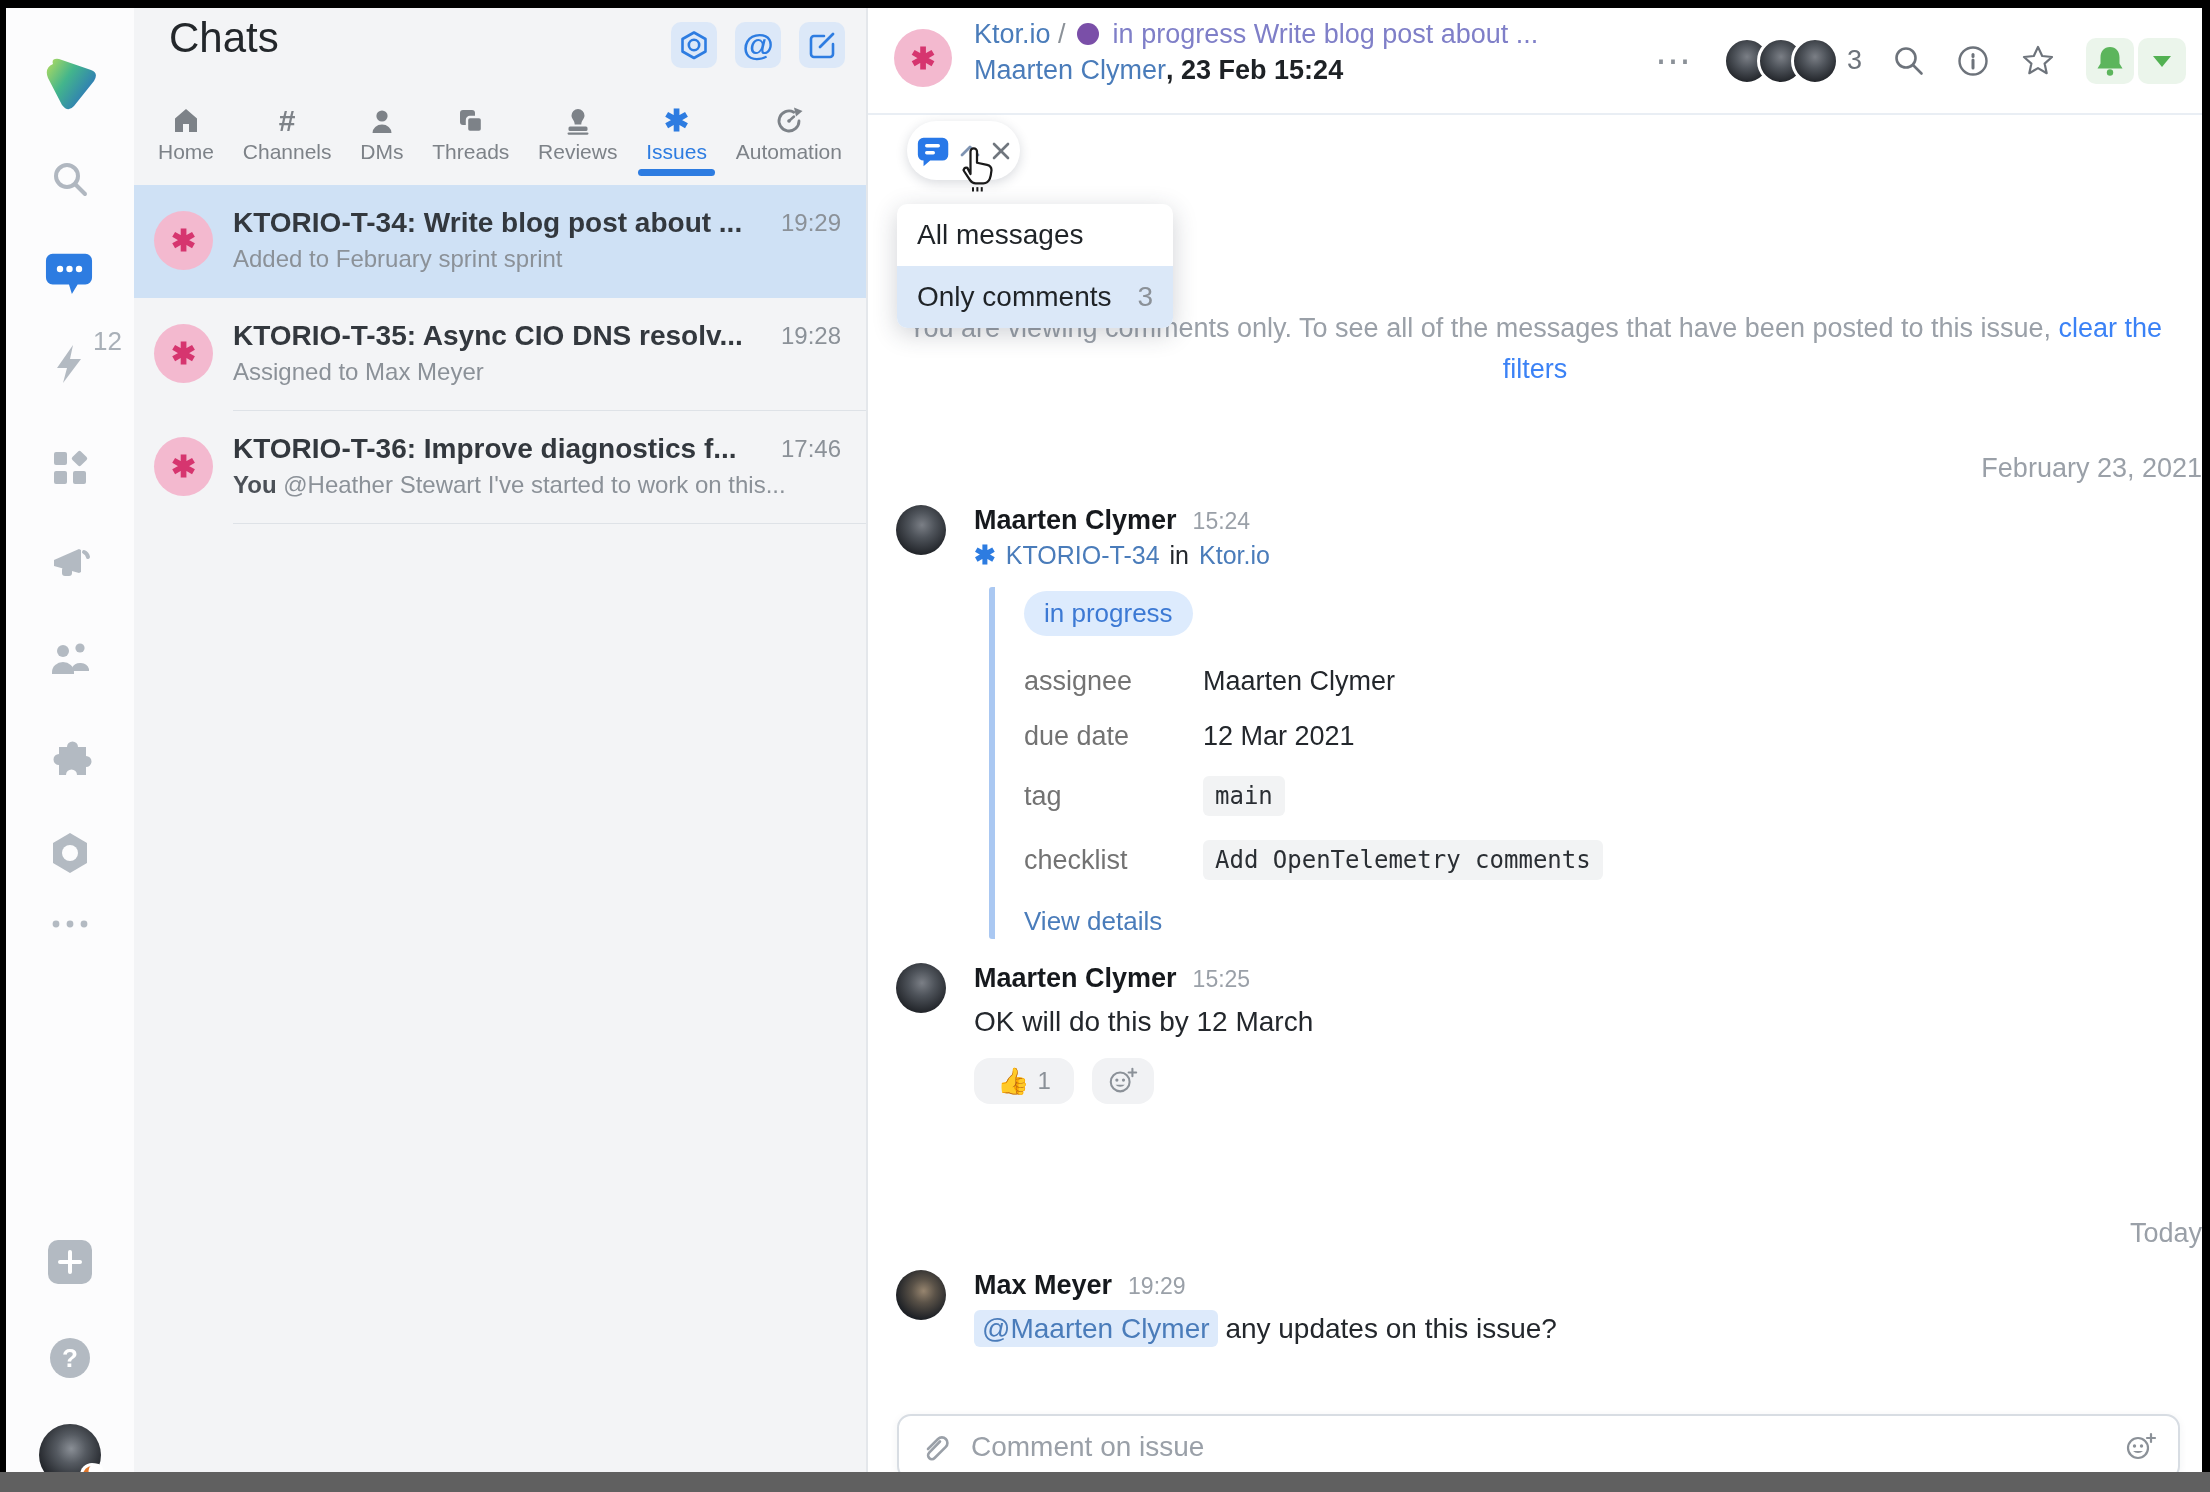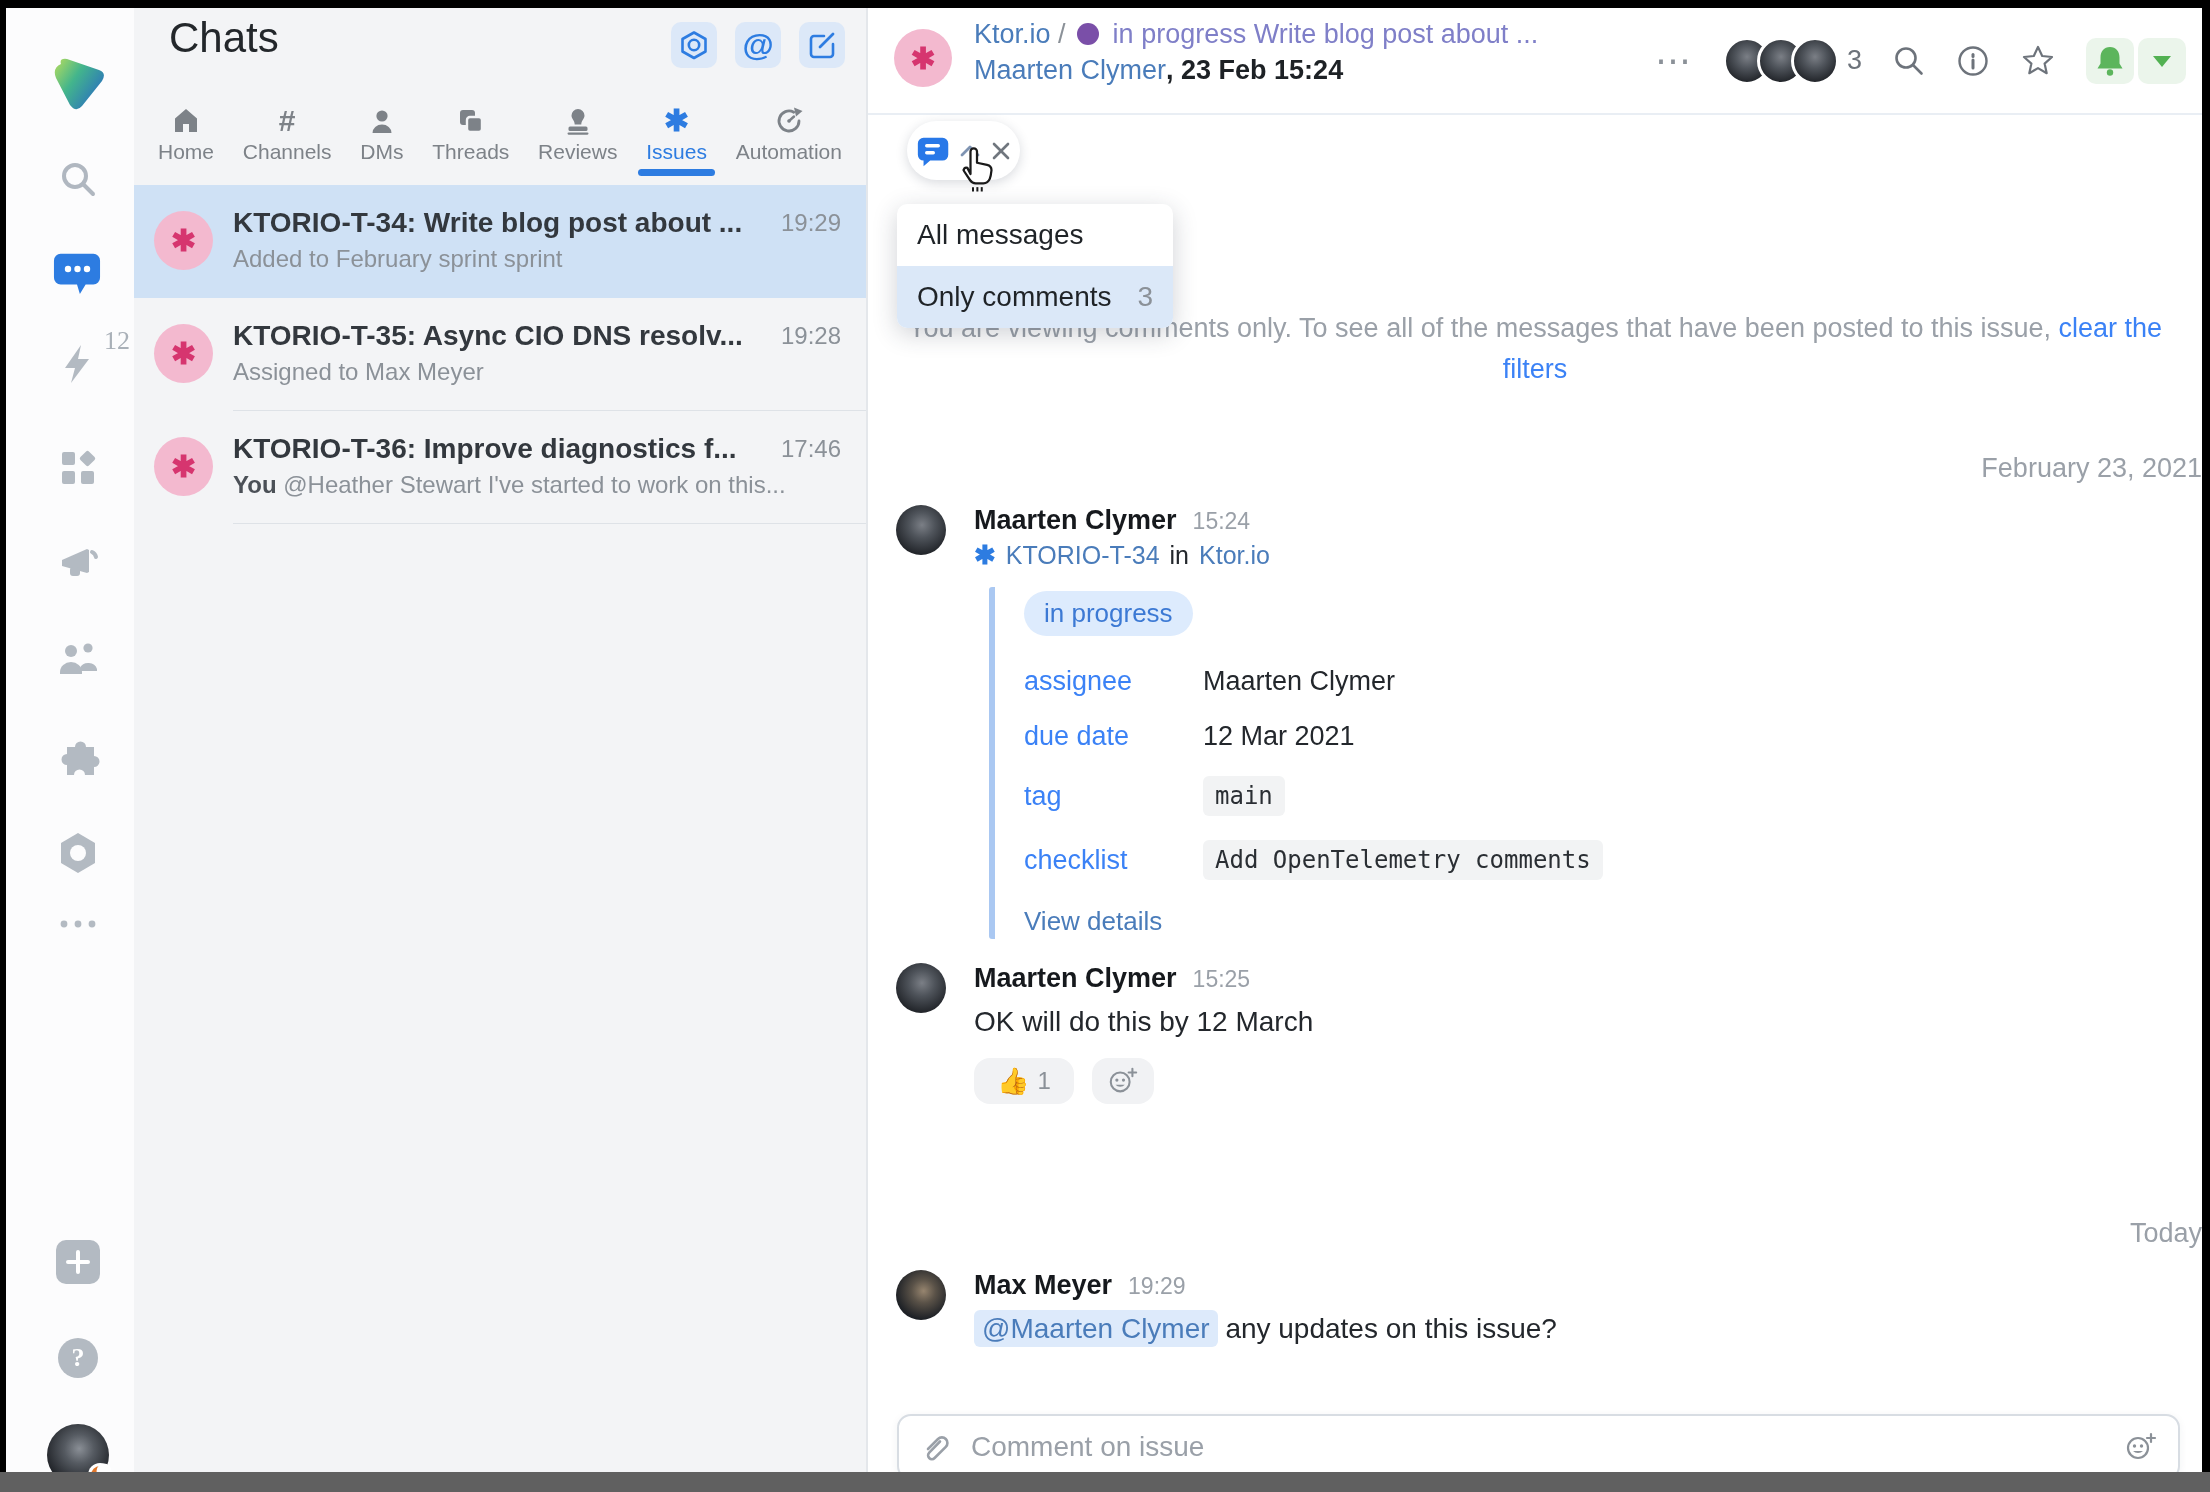--- a/index.html
+++ b/index.html
@@ -1,20 +1,20 @@
 <!DOCTYPE html>
 <html><head>
 <meta charset="utf-8">
 <style>
   html,body{margin:0;padding:0;background:#000;}
   .page{position:relative;width:2210px;height:1492px;background:#000;font-family:"Liberation Sans",sans-serif;overflow:hidden;}
   #app{position:absolute;left:6px;top:8px;right:8px;bottom:0;background:#fff;display:flex;overflow:hidden;}
   
   .rail{width:128px;flex:none;background:#fcfcfd;position:relative;}
-  .rail-item{position:absolute;left:8px;width:128px;display:flex;justify-content:center;align-items:center;font-family:Liberation Serif, serif;}
+  .rail-item{position:absolute;left:0;width:128px;display:flex;justify-content:center;align-items:center;}
   .flash-wrap{position:relative;}
   .flash-badge{position:absolute;top:-16px;right:-30px;font-size:26px;color:#a9b0b8;}
   .round-help{width:40px;height:40px;border-radius:50%;background:#b3bac2;color:#fff;font-size:26px;font-weight:700;display:flex;align-items:center;justify-content:center;}
   .plus-btn{width:44px;height:44px;border-radius:10px;background:#b3bac2;color:#fff;font-size:38px;font-weight:400;display:flex;align-items:center;justify-content:center;line-height:0;}
   .me-avatar{width:62px;height:62px;border-radius:50%;background:radial-gradient(circle at 52% 40%,#8a8f96 0%,#555a61 30%,#23262b 70%);position:relative;}
   .me-badge{position:absolute;right:-4px;bottom:-2px;width:26px;height:26px;}
   
   .chats{width:732px;flex:none;background:#f3f4f6;position:relative;}
   .chats-title{position:absolute;left:35px;top:6px;font-size:42px;font-weight:500;color:#23272b;margin:0;}
   .chats-actions{position:absolute;right:21px;top:14px;display:flex;gap:18px;}
@@ -84,21 +84,21 @@
   .ref-ast{color:#2d7ce1;font-size:26px;font-weight:700;}
   .ref-in{color:#23272c;}
   .msg-text{font-size:28px;color:#23272c;line-height:36px;}
   .mention{background:#ddeafb;color:#4a7cba;border-radius:6px;padding:3px 8px;}
   
   .issue-card{margin-top:16px;margin-left:15px;border-left:6px solid #aac8f2;border-radius:3px;padding:4px 0 2px 29px;}
   .ic-titlerow{display:flex;align-items:center;gap:20px;}
   .ic-status{background:#ddebfd;color:#3c79d4;font-size:26px;padding:7px 20px;border-radius:24px;}
   .ic-title{font-size:32px;color:#1c2025;}
   .ic-fields{margin-top:30px;display:grid;grid-template-columns:179px auto;row-gap:24px;align-items:center;justify-content:start;}
-  .ic-label{font-size:27px;color:#3b82f6;}
+  .ic-label{font-size:27px;color:#737373;}
   .ic-value{font-size:27px;color:#23272c;}
   .ic-code{font-family:"DejaVu Sans Mono",monospace;font-size:24px;background:#f2f3f4;border-radius:6px;padding:6px 12px;color:#2a2e33;display:inline-block;}
   .ic-link{margin-top:26px;font-size:26px;color:#4a7cba;}
   
   .react-row{margin-top:18px;display:flex;gap:18px;}
   .react-chip{height:46px;min-width:76px;border-radius:16px;background:#f1f2f4;display:flex;align-items:center;justify-content:center;gap:8px;padding:0 12px;}
   .react-emoji{font-size:26px;}
   .react-count{font-size:24px;color:#8b9198;}
   .react-add{height:46px;width:62px;border-radius:16px;background:#f1f2f4;display:flex;align-items:center;justify-content:center;}
   

